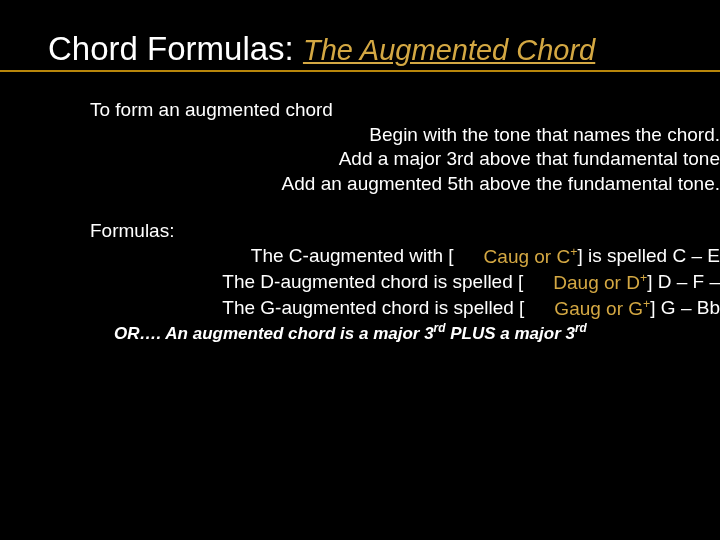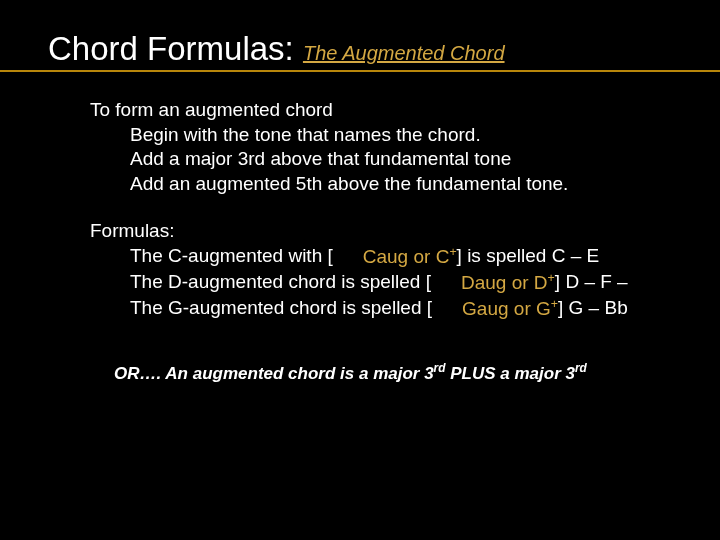--- a/index.html
+++ b/index.html
@@ -20,39 +20,38 @@
     padding: 0 0 2px 48px;
     border-bottom: 2px solid #b8860b;
     margin-right: 0;
   }
   .title-part1 {
     font-size: 33px;
     color: #fff;
     font-weight: 400;
   }
   .title-part2 {
-    font-size: 20px;
+    font-size: 29px;
     color: #d4a843;
     font-style: italic;
     text-decoration: underline;
     font-weight: 400;
   }
   .content {
     padding: 26px 0 0 90px;
     color: #fff;
     font-size: 19px;
     line-height: 1.3;
   }
   .intro { }
-  .indent { padding-left: 40px; }
+  .indent { padding-left: 40px; text-align: right; }
   .examples { margin-top: 22px; }
   .chord-sym { color: #d4a843; padding-left: 30px; }
   sup { font-size: 0.65em; vertical-align: super; }
   .footnote {
-    margin-top: 40px;
     padding-left: 24px;
     font-weight: bold;
     font-style: italic;
     font-size: 17px;
     color: #fff;
   }
   .footnote .ord { font-size: 0.7em; vertical-align: super; font-style: italic; }
 </style>
 </head>
 <body>

